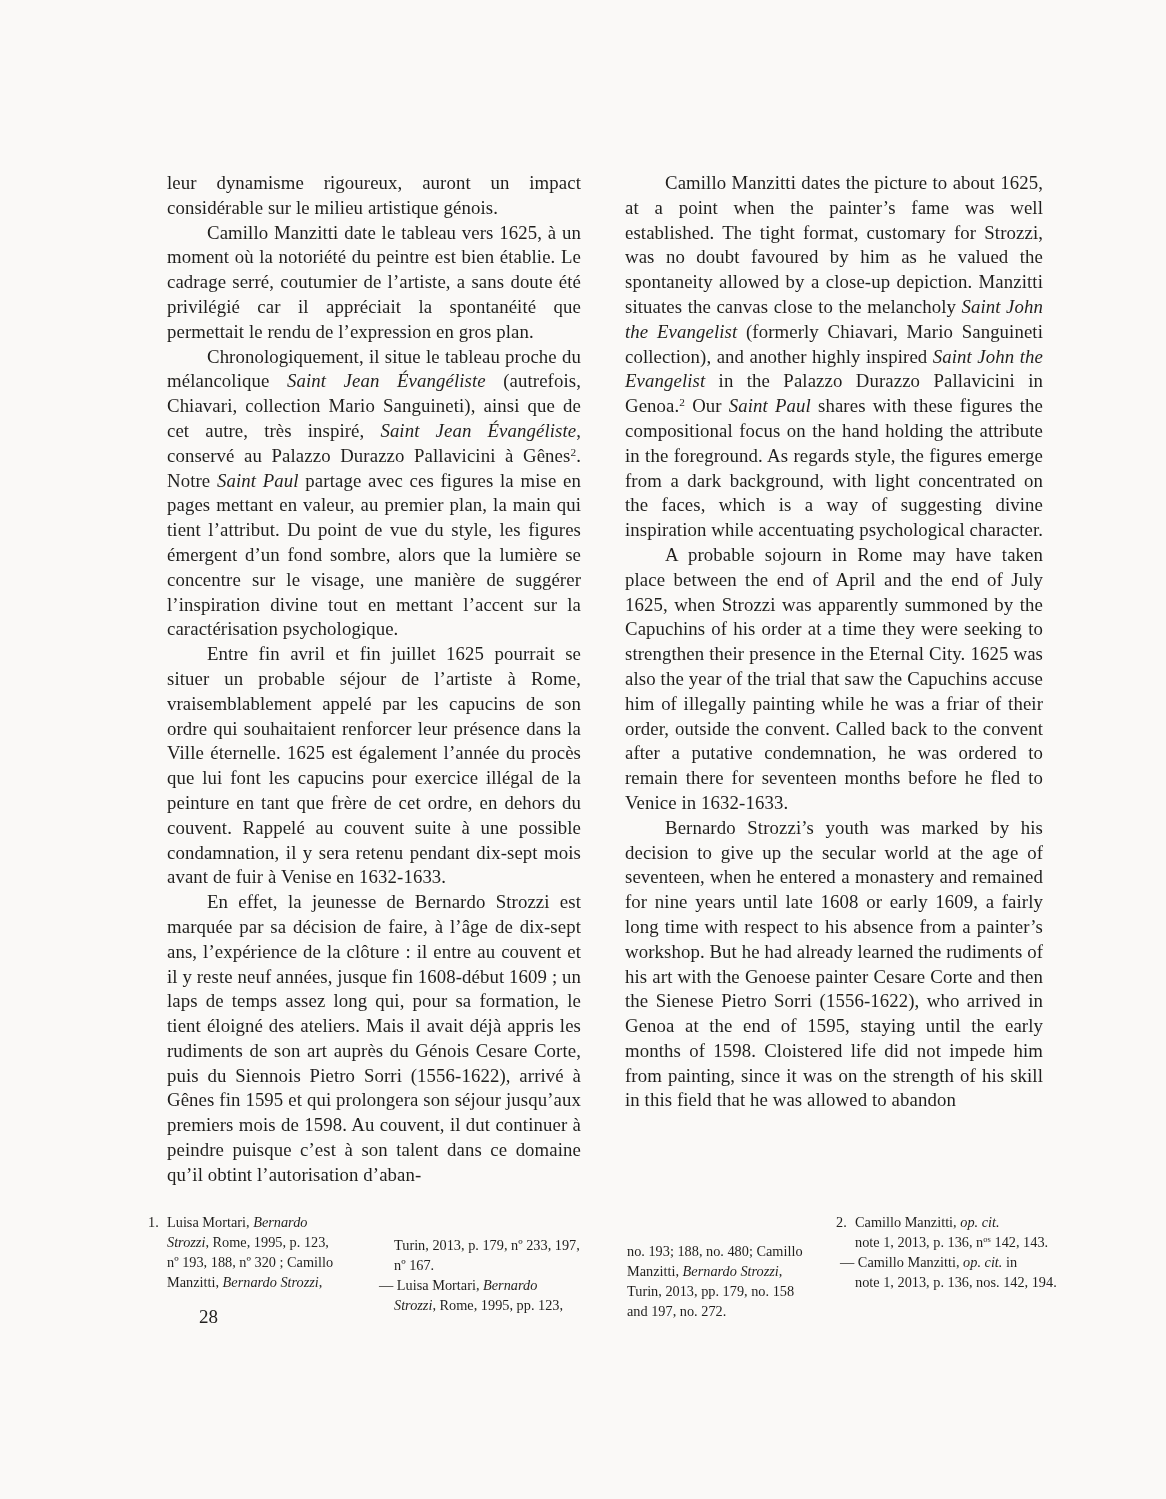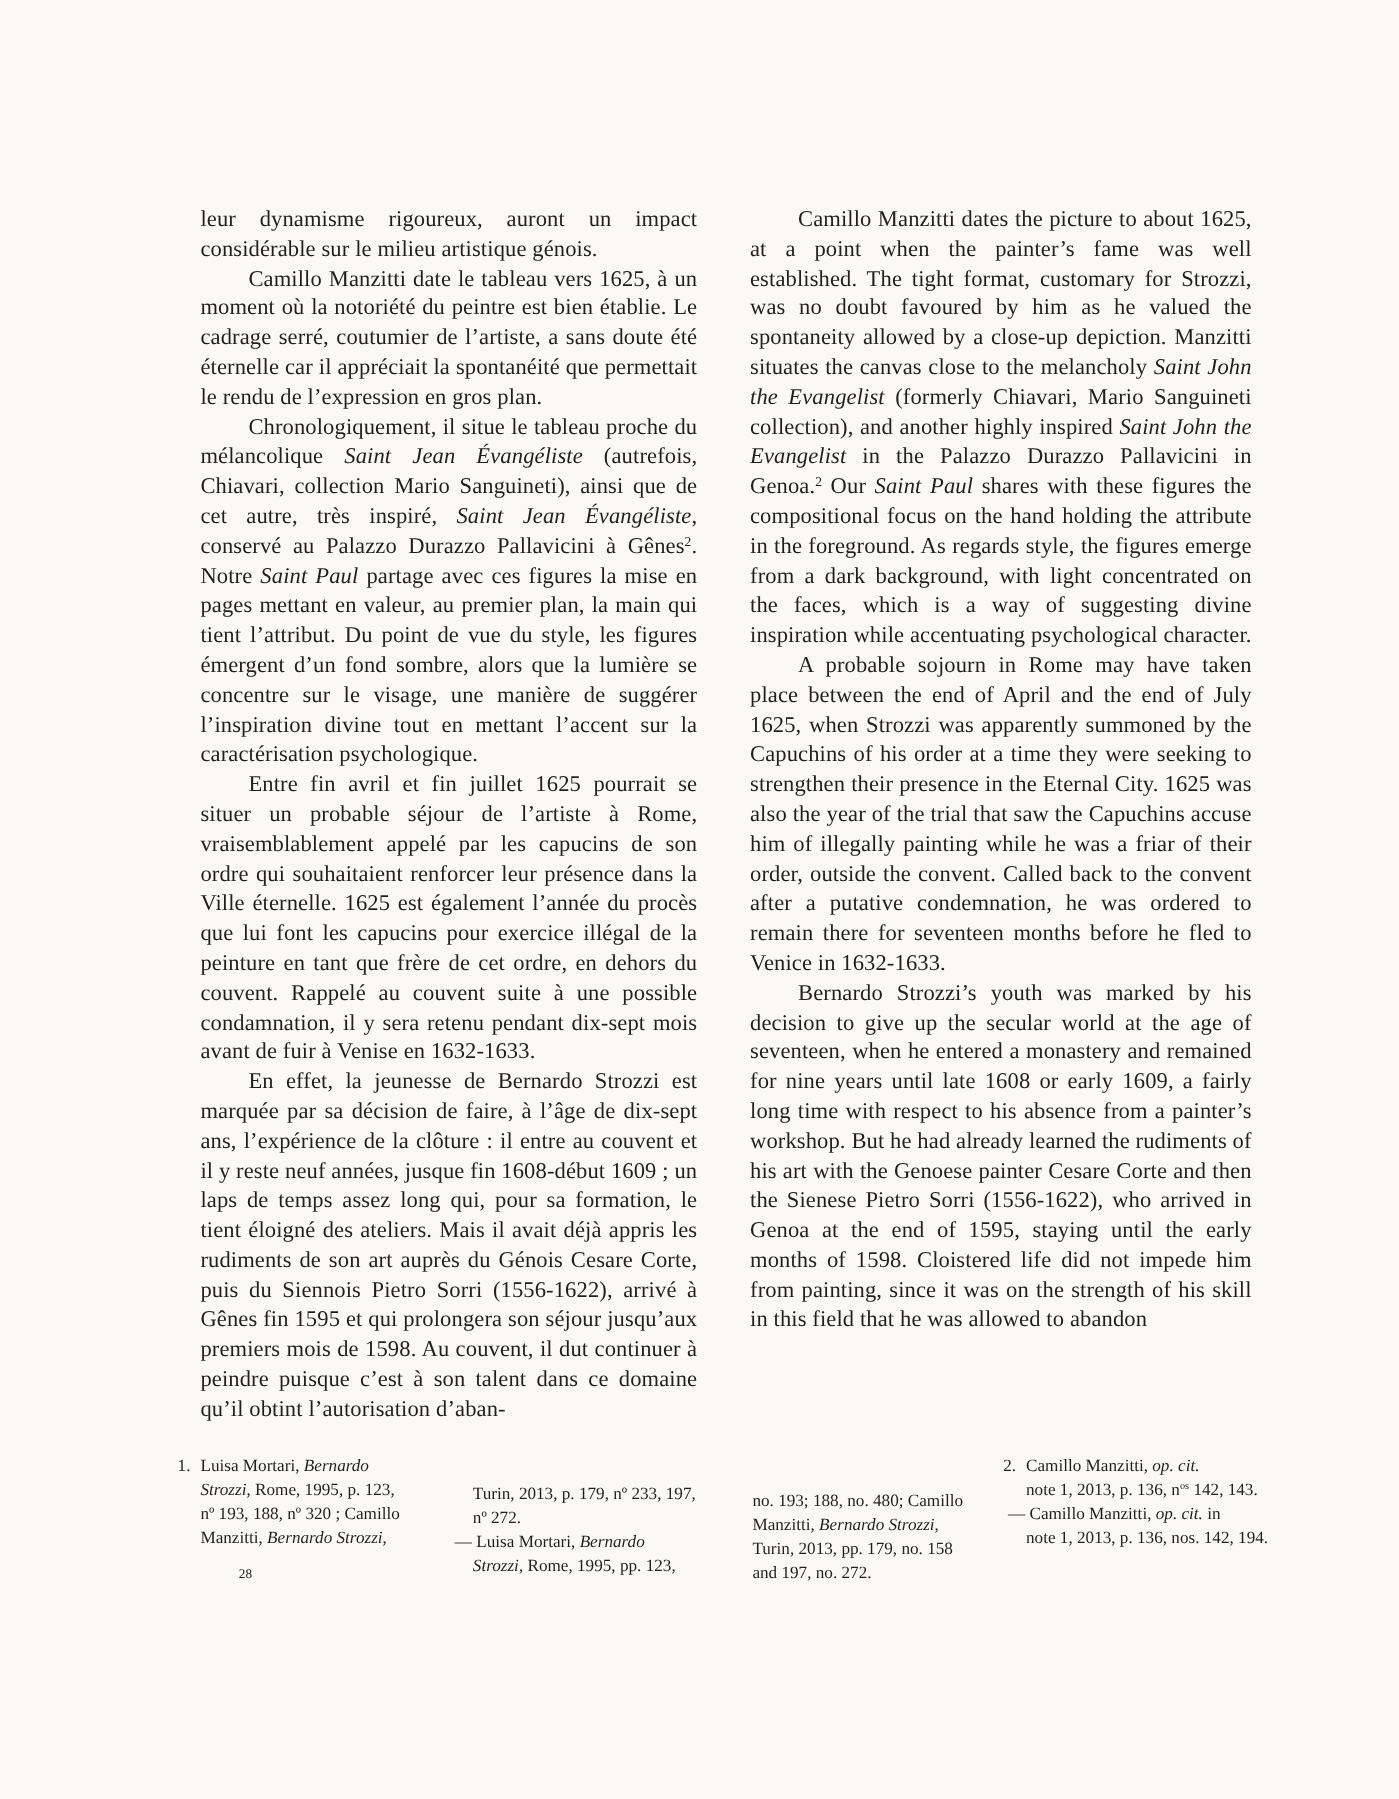--- a/index.html
+++ b/index.html
@@ -42,32 +42,32 @@
   .fn-text { flex:1 1 auto; }
   .fn1 { left:148px; width:218px; }
   .fn2 { left:394px; width:218px;margin-top:23px; }
   .fn3 { left:627px; width:205px;margin-top:29px; }
   .fn4 { left:836px; width:228px; }
   .fn-text .hang { text-indent:-1.05em; }
 
   .page-number {
     position:absolute;
     left:199px; top:1306px;
-    font-size:11px;
+    font-size:19px;
     color:#232220;
   }
 </style>
 </head>
 <body>
 
 <div class="page">
 
   <div class="col col-fr">
     <p class="para">leur dynamisme rigoureux, auront un impact considérable sur le milieu artistique génois.</p>
-    <p class="para ind">Camillo Manzitti date le tableau vers 1625, à un moment où la notoriété du peintre est bien établie. Le cadrage serré, coutumier de l’artiste, a sans doute été éternelle car il appréciait la spontanéité que permettait le rendu de l’expression en gros plan.</p>
+    <p class="para ind">Camillo Manzitti date le tableau vers 1625, à un moment où la notoriété du peintre est bien établie. Le cadrage serré, coutumier de l’artiste, a sans doute été privilégié car il appréciait la spontanéité que permettait le rendu de l’expression en gros plan.</p>
     <p class="para ind">Chronologiquement, il situe le tableau proche du mélancolique <i>Saint Jean Évangéliste</i> (autrefois, Chiavari, collection Mario Sanguineti), ainsi que de cet autre, très inspiré, <i>Saint Jean Évangéliste</i>, conservé au Palazzo Durazzo Pallavicini à Gênes<sup>2</sup>. Notre <i>Saint Paul</i> partage avec ces figures la mise en pages mettant en valeur, au premier plan, la main qui tient l’attribut. Du point de vue du style, les figures émergent d’un fond sombre, alors que la lumière se concentre sur le visage, une manière de suggérer l’inspiration divine tout en mettant l’accent sur la caractérisation psychologique.</p>
     <p class="para ind">Entre fin avril et fin juillet 1625 pourrait se situer un probable séjour de l’artiste à Rome, vraisemblablement appelé par les capucins de son ordre qui souhaitaient renforcer leur présence dans la Ville éternelle. 1625 est également l’année du procès que lui font les capucins pour exercice illégal de la peinture en tant que frère de cet ordre, en dehors du couvent. Rappelé au couvent suite à une possible condamnation, il y sera retenu pendant dix-sept mois avant de fuir à Venise en 1632-1633.</p>
     <p class="para ind">En effet, la jeunesse de Bernardo Strozzi est marquée par sa décision de faire, à l’âge de dix-sept ans, l’expérience de la clôture : il entre au couvent et il y reste neuf années, jusque fin 1608-début 1609 ; un laps de temps assez long qui, pour sa formation, le tient éloigné des ateliers. Mais il avait déjà appris les rudiments de son art auprès du Génois Cesare Corte, puis du Siennois Pietro Sorri (1556-1622), arrivé à Gênes fin 1595 et qui prolongera son séjour jusqu’aux premiers mois de 1598. Au couvent, il dut continuer à peindre puisque c’est à son talent dans ce domaine qu’il obtint l’autorisation d’aban-</p>
   </div>
 
   <div class="col col-en">
     <p class="para ind">Camillo Manzitti dates the picture to about 1625, at a point when the painter’s fame was well established. The tight format, customary for Strozzi, was no doubt favoured by him as he valued the spontaneity allowed by a close-up depiction. Manzitti situates the canvas close to the melancholy <i>Saint John the Evangelist</i> (formerly Chiavari, Mario Sanguineti collection), and another highly inspired <i>Saint John the Evangelist</i> in the Palazzo Durazzo Pallavicini in Genoa.<sup>2</sup> Our <i>Saint Paul</i> shares with these figures the compositional focus on the hand holding the attribute in the foreground. As regards style, the figures emerge from a dark background, with light concentrated on the faces, which is a way of suggesting divine inspiration while accentuating psychological character.</p>
     <p class="para ind">A probable sojourn in Rome may have taken place between the end of April and the end of July 1625, when Strozzi was apparently summoned by the Capuchins of his order at a time they were seeking to strengthen their presence in the Eternal City. 1625 was also the year of the trial that saw the Capuchins accuse him of illegally painting while he was a friar of their order, outside the convent. Called back to the convent after a putative condemnation, he was ordered to remain there for seventeen months before he fled to Venice in 1632-1633.</p>
     <p class="para ind">Bernardo Strozzi’s youth was marked by his decision to give up the secular world at the age of seventeen, when he entered a monastery and remained for nine years until late 1608 or early 1609, a fairly long time with respect to his absence from a painter’s workshop. But he had already learned the rudiments of his art with the Genoese painter Cesare Corte and then the Sienese Pietro Sorri (1556-1622), who arrived in Genoa at the end of 1595, staying until the early months of 1598. Cloistered life did not impede him from painting, since it was on the strength of his skill in this field that he was allowed to abandon</p>
   </div>
@@ -78,21 +78,21 @@
         <div>Luisa Mortari, <i>Bernardo</i></div>
         <div><i>Strozzi</i>, Rome, 1995, p. 123,</div>
         <div>nº 193, 188, nº 320 ; Camillo</div>
         <div>Manzitti, <i>Bernardo Strozzi</i>,</div>
       </div>
   </div>
 
   <div class="fn fn2">
     <div class="fn-text">
         <div>Turin, 2013, p. 179, nº 233, 197,</div>
-        <div>nº 272.</div>
+        <div>nº 167.</div>
         <div class="hang">— Luisa Mortari, <i>Bernardo</i></div>
         <div><i>Strozzi</i>, Rome, 1995, pp. 123,</div>
       </div>
   </div>
 
   <div class="fn fn3">
     <div class="fn-text">
         <div>no. 193; 188, no. 480; Camillo</div>
         <div>Manzitti, <i>Bernardo Strozzi</i>,</div>
         <div>Turin, 2013, pp. 179, no. 158</div>

